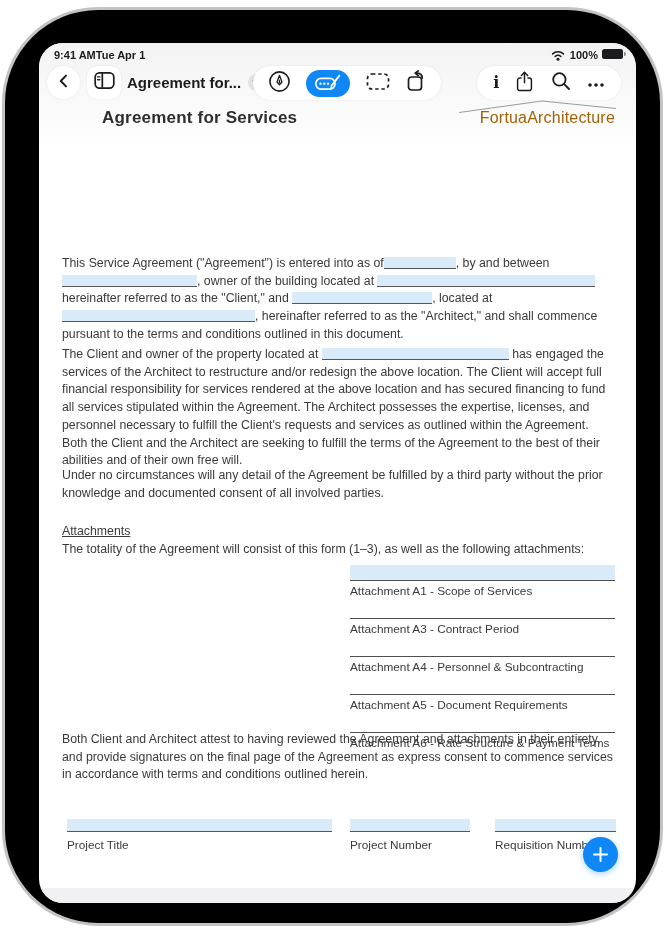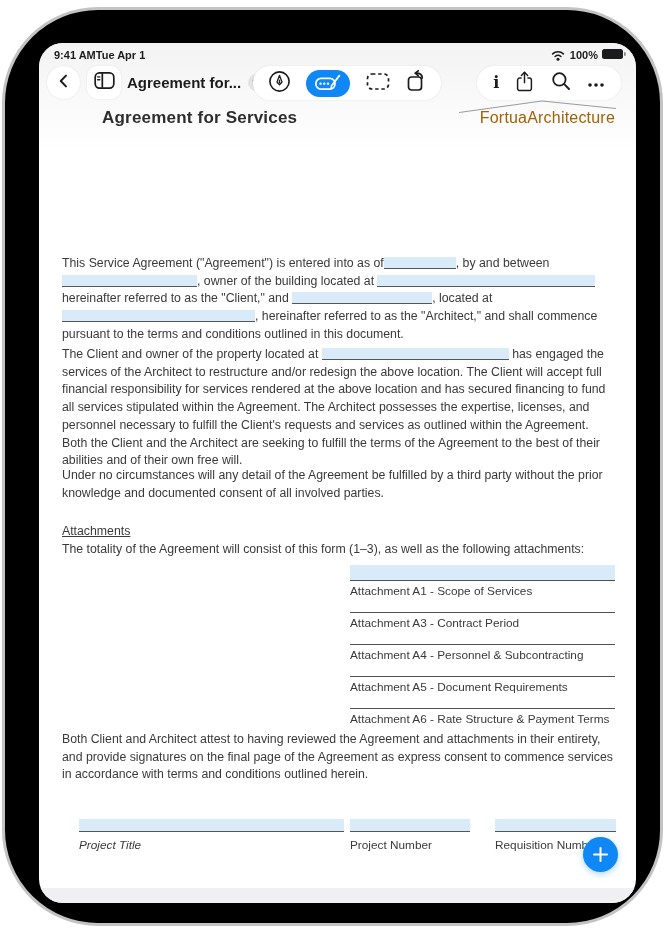--- a/index.html
+++ b/index.html
@@ -60,26 +60,26 @@
   .attach-head{top:420px;} .closing{top:628px;}
   .u{text-decoration:underline;}
 
   .blank{display:inline-block;height:12px;background:var(--field);
     border-bottom:1px solid #55555a;vertical-align:-2px;}
   .w72{width:72px;} .w135{width:135px;} .w218{width:218px;}
   .w140{width:140px;} .w193{width:193px;} .w187{width:187px;}
 
   .attach-table{position:absolute;top:462px;left:288px;width:265px;font-size:11.8px;}
   .attach-field{height:16px;background:var(--field);border-bottom:1px solid #4f4f53;}
-  .attach-row{height:32px;line-height:20px;border-bottom:1px solid #4f4f53;white-space:nowrap;}
+  .attach-row{height:38px;line-height:20px;border-bottom:1px solid #4f4f53;white-space:nowrap;}
   .attach-row.last{border-bottom:none;}
 
   .footer-fields{position:absolute;top:716px;left:0;right:0;height:45px;}
   .ffg{position:absolute;top:0;}
-  .ffg-1{left:17px;width:265px;font-style:italic;} .ffg-2{left:288px;width:120px;} .ffg-3{left:433px;width:121px;}
+  .ffg-1{left:5px;width:265px;} .ffg-2{left:288px;width:120px;} .ffg-3{left:433px;width:121px;}
   .fbar{height:13px;background:var(--field);border-bottom:1px solid #55555a;}
   .flabel{margin-top:5px;font-size:11.8px;color:var(--doc-ink);white-space:nowrap;}
 
   .fab{position:absolute;right:18px;top:794px;width:35px;height:35px;border-radius:50%;
     background:var(--accent);display:flex;align-items:center;justify-content:center;
     box-shadow:0 2px 6px rgba(15,135,245,.35);}
   .page-end{position:absolute;left:0;right:0;bottom:0;height:15px;background:#f0f0f2;}
 </style>
 </head>
 <body>

